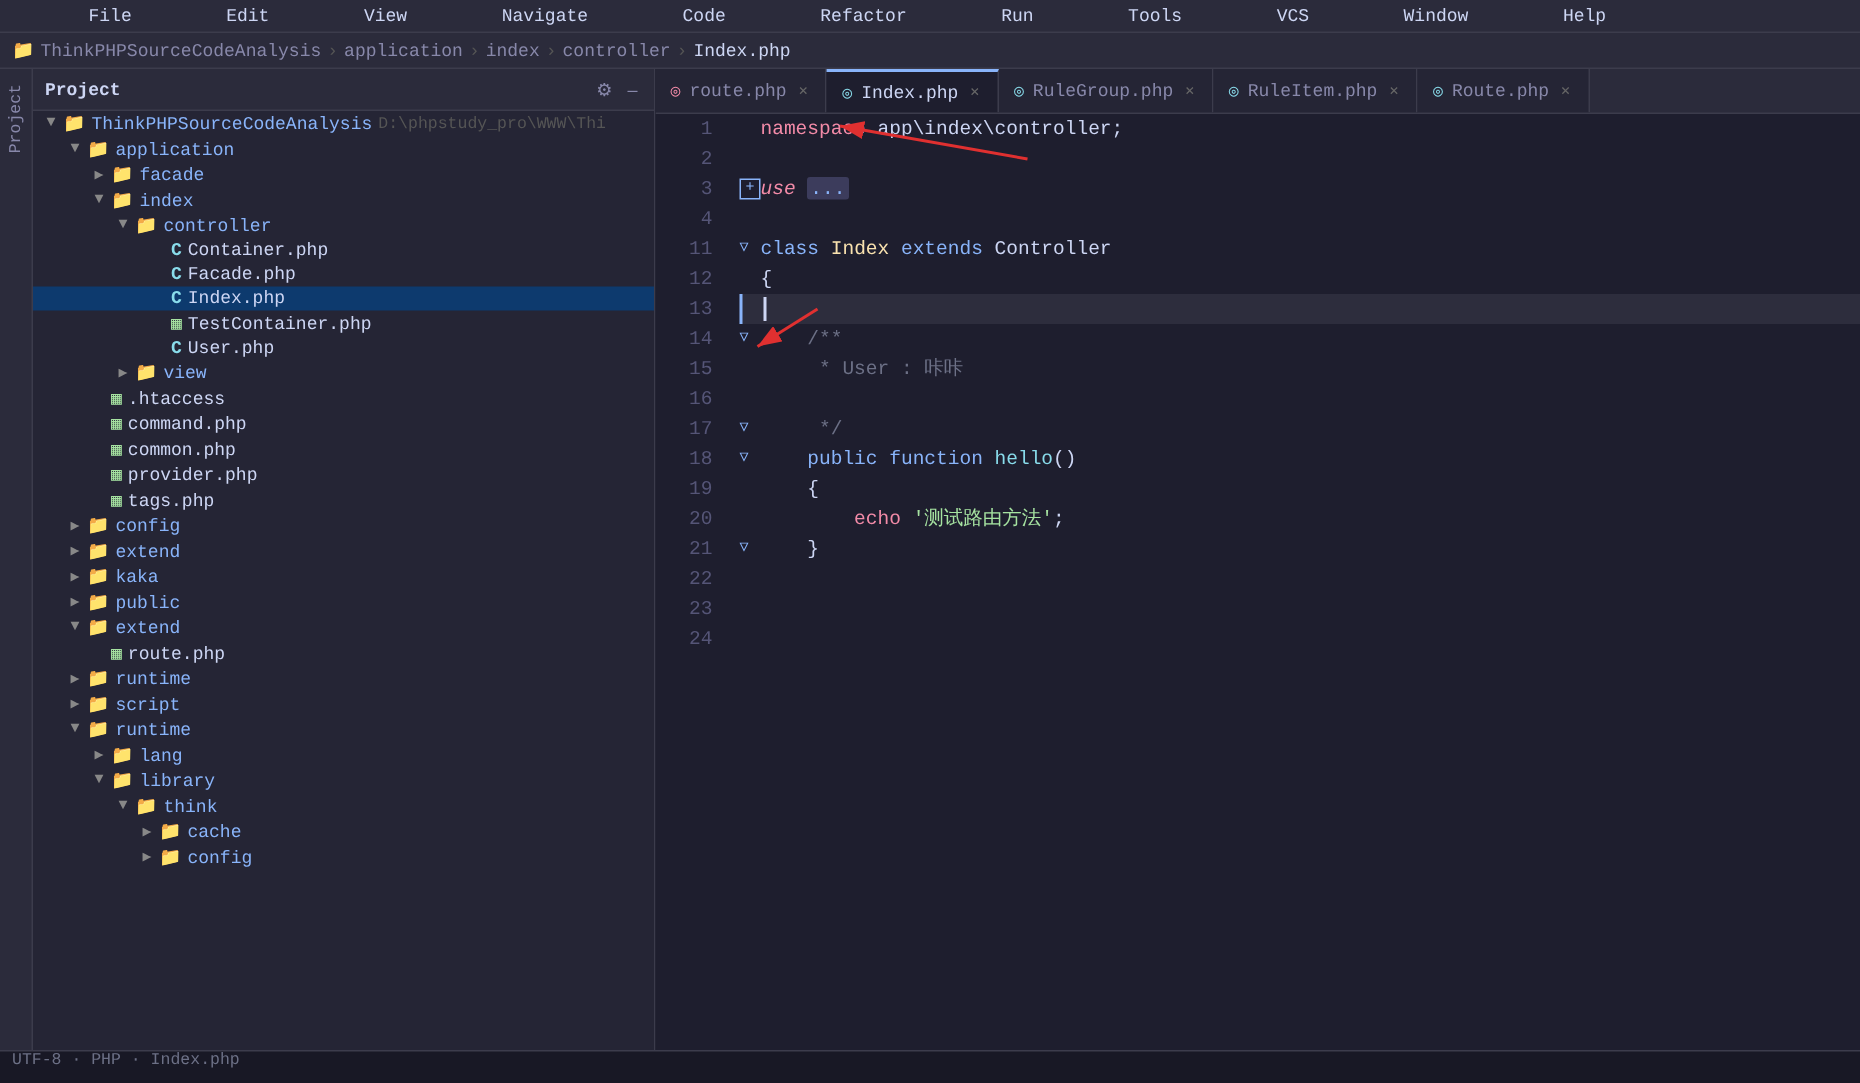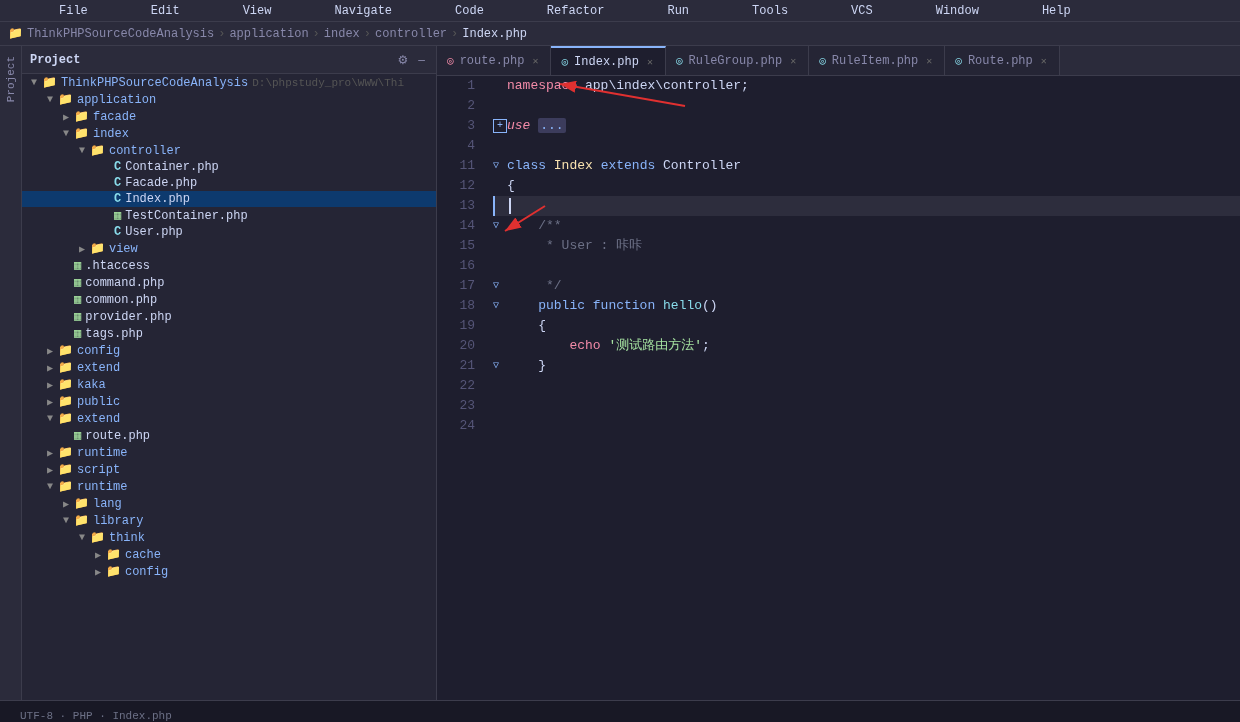--- a/index.html
+++ b/index.html
@@ -271,22 +271,22 @@
     .brace { color: #cdd6f4; }
     .fn-name { color: #89dceb; }
     .dots { background: #3c3c5c; color: #89b4fa; padding: 0 2px; border-radius: 2px; }
 
     
     .status-bar {
       height: 22px;
       background: #181825;
       border-top: 1px solid #3c3c4c;
       display: flex;
-      align-items: flex-end;
-      padding: 0 20px;
+      align-items: flex-start;
+      padding: 0 8px;
       font-size: 11px;
       color: #6c7086;
       flex-shrink: 0;
     }
 
     
     ::-webkit-scrollbar { width: 6px; height: 6px; }
     ::-webkit-scrollbar-track { background: #1e1e2e; }
     ::-webkit-scrollbar-thumb { background: #444; border-radius: 3px; }
 

